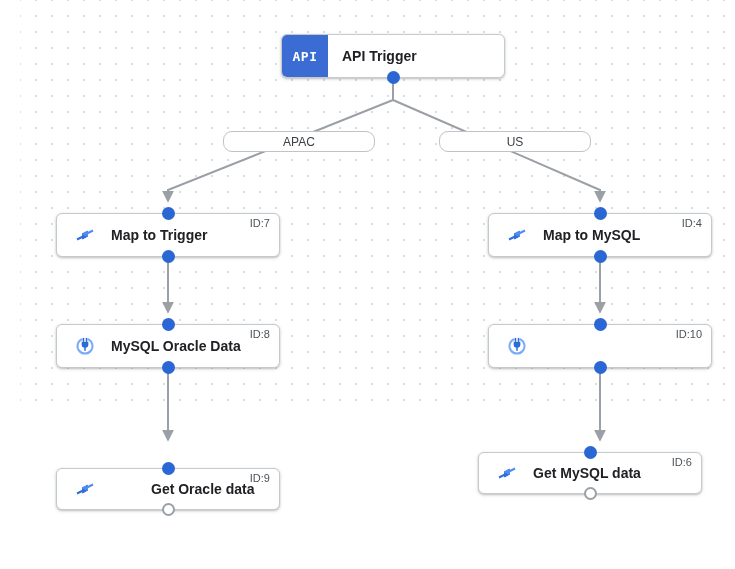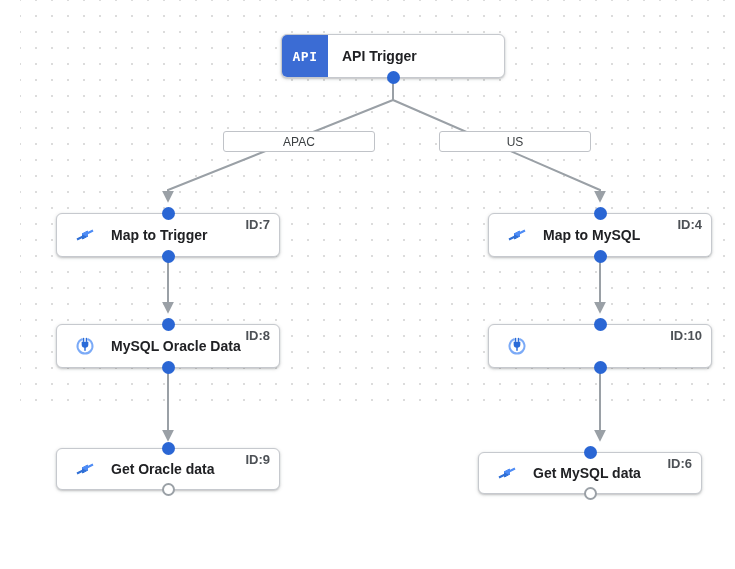--- a/index.html
+++ b/index.html
@@ -30,21 +30,21 @@
     display:flex;align-items:center;
     box-sizing:border-box;
     cursor:pointer;
   }
   .node .title{
     font-size:14px;font-weight:700;color:#202124;
     margin-left:16px;white-space:nowrap;
   }
   .node .idlabel{
     position:absolute;top:3px;right:9px;
-    font-size:13px;color:#4d5156;font-weight:700;
+    font-size:11px;color:#4d5156;font-weight:400;
   }
   .node .task-icon{margin-left:18px;width:20px;height:20px;flex:0 0 auto;display:flex;}
 
   .trigger{padding:0;overflow:visible;}
   .trigger .api-badge{
     width:46px;height:42px;flex:0 0 auto;
     background:#3b6cd4;border-radius:5px 0 0 5px;
     color:#fff;display:flex;align-items:center;justify-content:center;
     font-family:"DejaVu Sans Mono",monospace;
     font-size:13px;font-weight:700;letter-spacing:.5px;
@@ -56,33 +56,33 @@
     width:13px;height:13px;border-radius:50%;
     background:#2a66d4;z-index:3;box-sizing:border-box;
   }
   .port.top{top:-7px;}
   .port.bottom{bottom:-7px;}
   .port.open{background:#fff;border:2px solid #9aa0a6;}
 
   .branch-label{
     position:absolute;z-index:2;
     width:152px;height:21px;
-    background:#fff;border:1px solid #c0c3c8;border-radius:3px;
+    background:#fff;border:1px solid #c0c3c8;border-radius:9px;
     display:flex;align-items:center;justify-content:center;
     font-size:12px;color:#3c4043;
     box-sizing:border-box;cursor:pointer;
   }
 
   
   #node-trigger{left:261px;top:34px;}
   #label-apac{left:203px;top:131px;}
   #label-us{left:419px;top:131px;}
   #node-map-oracle{left:36px;top:213px;}
   #node-fetch-oracle{left:36px;top:324px;}
-  #node-get-oracle{left:36px;top:448px;height:42px;}
+  #node-get-oracle{left:36px;top:468px;height:42px;gap:40px;}
   #node-map-mysql{left:468px;top:213px;}
   #node-fetch-mysql{left:468px;top:324px;}
   #node-get-mysql{left:458px;top:452px;height:42px;}
 </style>
 </head>
 <body>
 
 <div class="canvas">
 
   <svg class="edges" width="735" height="569">

